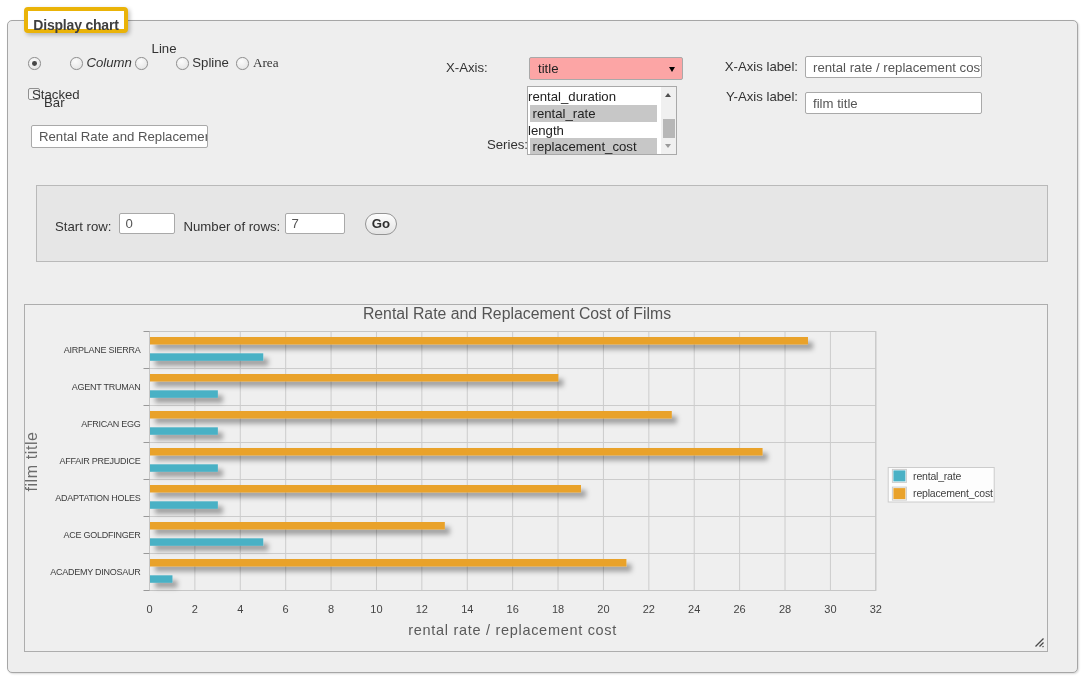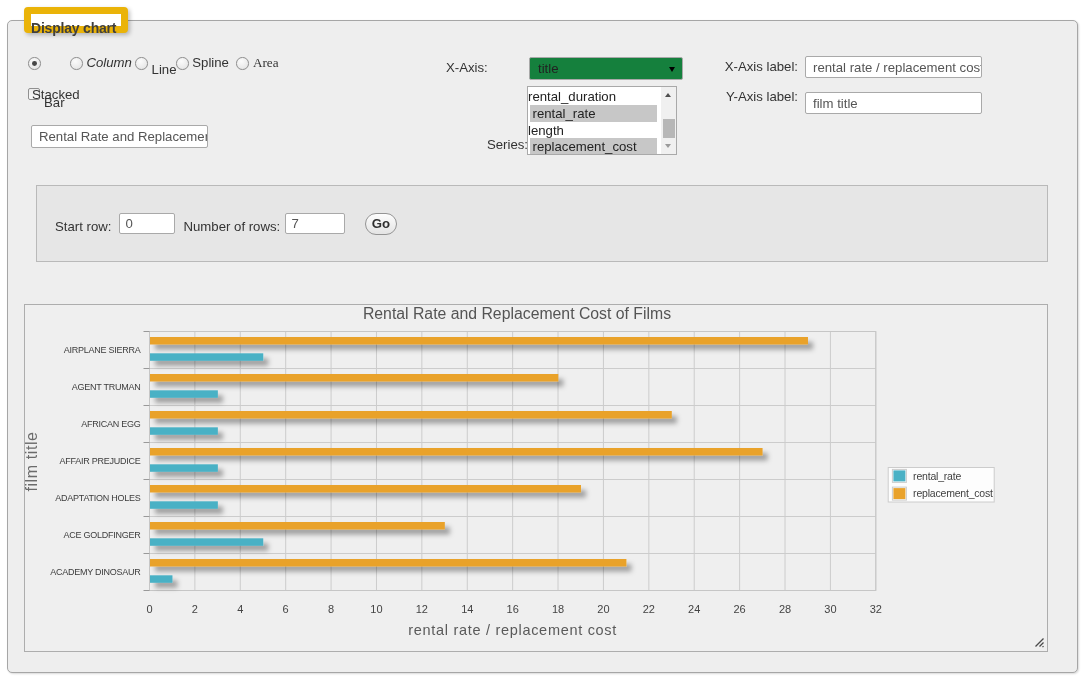--- a/index.html
+++ b/index.html
@@ -1,26 +1,26 @@
 <!DOCTYPE html>
 <html><head>
 <meta charset="utf-8">
 <style>
 * { margin:0; padding:0; box-sizing:border-box; }
 html,body { width:1081px; height:681px; background:#ffffff; font-family:"Liberation Sans",sans-serif; }
 #page { position:relative; width:1081px; height:681px; overflow:hidden; }
 .abs { position:absolute; }
 #fs { left:7px; top:20px; width:1071px; height:653px; background:#eeeeee; border:1px solid #a6a6a6; border-radius:5px; box-shadow:1px 1px 2px rgba(0,0,0,0.15); }
-#fslegend { left:24px; top:7px; width:104px; height:26px; background:#ffffff; border:7px solid #eab308; border-radius:4px; box-shadow:2px 2px 4px rgba(0,0,0,0.25); z-index:5; line-height:28px; font-weight:bold; font-size:14px; letter-spacing:-0.2px; color:#3f3f3f; }
+#fslegend { left:24px; top:7px; width:104px; height:26px; background:#ffffff; border:4px solid #eab308; border-radius:4px; box-shadow:2px 2px 4px rgba(0,0,0,0.25); z-index:5; text-align:center; line-height:28px; font-weight:bold; font-size:14px; letter-spacing:-0.2px; color:#3f3f3f; }
 .lbl { font-size:13.2px; color:#333333; white-space:nowrap; line-height:16px; }
 .radio { width:12.5px; height:12.5px; border-radius:50%; border:1px solid #8f8f8f; background:radial-gradient(circle at 40% 30%, #fbfbfb 0%, #ededed 55%, #dfdfdf 100%); }
 .radio.sel::after { content:""; position:absolute; left:2.8px; top:2.8px; width:4.9px; height:4.9px; border-radius:50%; background:#474747; }
 #cb { width:12px; height:12px; border:1px solid #909090; border-radius:2px; background:linear-gradient(#ececec,#fafafa); }
 .tinput { background:#ffffff; border:1px solid #a9a9a9; border-radius:2px; font-size:13.2px; color:#555555; padding-left:7px; overflow:hidden; white-space:nowrap; line-height:21px; }
-#xsel { left:529px; top:57px; width:154px; height:23px; background:#15803d; border:1px solid #a9a9a9; border-radius:2px; font-size:13.2px; color:#222222; padding-left:8px; line-height:21px; }
+#xsel { left:529px; top:57px; width:154px; height:23px; background:#fca5a5; border:1px solid #a9a9a9; border-radius:2px; font-size:13.2px; color:#222222; padding-left:8px; line-height:21px; }
 #xsel .arr { position:absolute; right:7px; top:9px; width:0; height:0; border-left:3.5px solid transparent; border-right:3.5px solid transparent; border-top:5px solid #000000; }
 #mlist { left:527px; top:86px; width:150px; height:69px; background:#ffffff; border:1px solid #a9a9a9; overflow:hidden; padding-top:1px; }
 #mlist .it { height:16.75px; font-size:13.2px; color:#222222; line-height:18.2px; white-space:nowrap; }
 #mlist .hl { background:#c7c7c7; border-left:2.5px solid #ffffff; border-right:19px solid #ffffff; padding-left:2.5px; }
 #sbar { position:absolute; right:0; top:0; width:15px; height:67px; background:#f0f0f0; }
 #sbar .tri-up { position:absolute; left:4px; top:6px; width:0; height:0; border-left:3.5px solid transparent; border-right:3.5px solid transparent; border-bottom:4.5px solid #4f4f4f; }
 #sbar .tri-dn { position:absolute; left:4px; bottom:6px; width:0; height:0; border-left:3.5px solid transparent; border-right:3.5px solid transparent; border-top:4.5px solid #9a9a9a; }
 #sbar .thumb { position:absolute; left:1.5px; top:32px; width:12px; height:19px; background:#b7b7b7; }
 #panel { left:36px; top:185px; width:1012px; height:77px; background:#e6e6e6; border:1px solid #b9b9b9; }
 #gobtn { left:365px; top:213px; width:32px; height:22px; border:1px solid #949494; border-radius:11px; background:linear-gradient(#fdfdfd,#e4e4e4); text-align:center; font-size:13.2px; font-weight:bold; color:#2f2f2f; line-height:20px; }
@@ -30,21 +30,21 @@
 <body>
 <div id="page">
   <div class="abs" id="fs"></div>
   <div class="abs" id="fslegend">Display chart</div>
 
   <div class="abs radio sel" style="left:28.4px; top:57.2px;"></div>
   <div class="abs lbl" style="left:44px; top:54.7px;margin-top:40px;">Bar</div>
   <div class="abs radio" style="left:70.3px; top:57.2px;"></div>
   <div class="abs lbl" style="left:86.5px; top:54.7px;font-style:italic;">Column</div>
   <div class="abs radio" style="left:135.3px; top:57.2px;"></div>
-  <div class="abs lbl" style="left:151.6px; top:62px;">Line</div>
+  <div class="abs lbl" style="left:151.6px; top:41px;">Line</div>
   <div class="abs radio" style="left:176.1px; top:57.2px;"></div>
   <div class="abs lbl" style="left:192.3px; top:54.7px;">Spline</div>
   <div class="abs radio" style="left:236.2px; top:57.2px;"></div>
   <div class="abs lbl" style="left:252.9px; top:54.7px;font-family:Liberation Serif, serif;">Area</div>
 
   <div class="abs" id="cb" style="left:28px; top:88.4px;"></div>
   <div class="abs lbl" style="left:32px; top:86.9px;">Stacked</div>
 
   <div class="abs tinput" style="left:31px; top:125px; width:177px; height:23px;">Rental Rate and Replacement Cost of Films</div>
 

